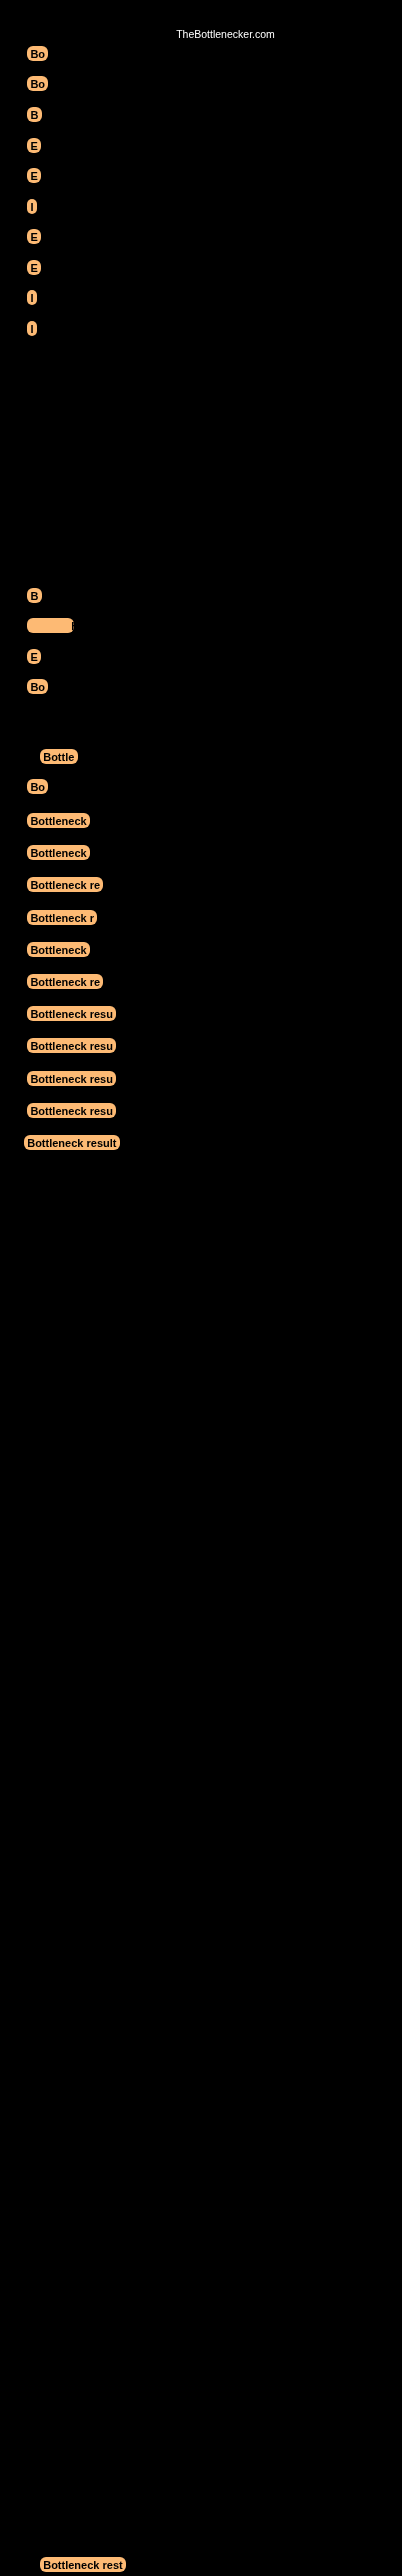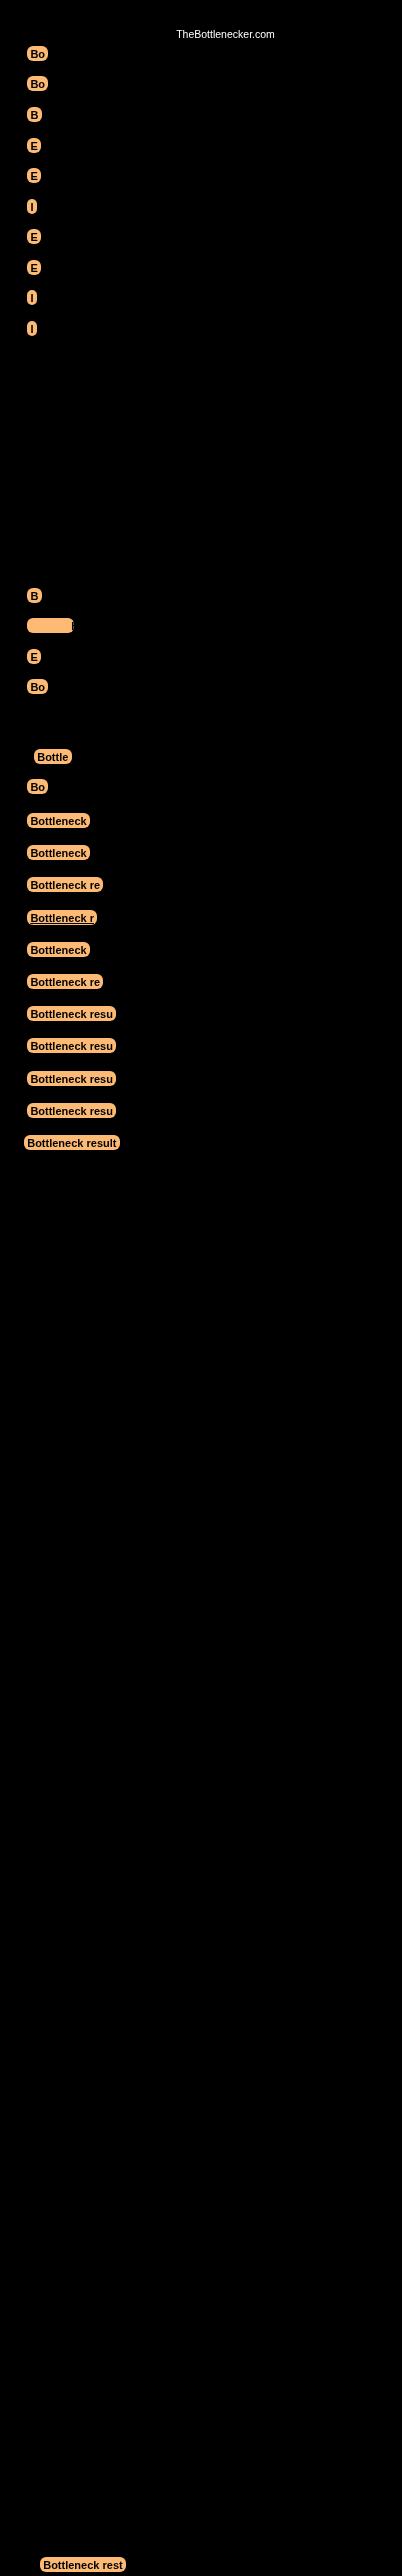--- a/index.html
+++ b/index.html
@@ -46,26 +46,26 @@
     <div class="label-badge" style="top: 144px; left: 3.2px; max-width: 24px;">E</div>
     <div class="label-badge" style="top: 175px; left: 3.2px; max-width: 21px;">I</div>
     <div class="label-badge" style="top: 205px; left: 3.2px; max-width: 24px;">E</div>
     <div class="label-badge" style="top: 236px; left: 3.2px; max-width: 24px;">E</div>
     <div class="label-badge" style="top: 266px; left: 3.2px; max-width: 21px;">I</div>
     <div class="label-badge" style="top: 297px; left: 3.2px; max-width: 21px;">I</div>
     <div class="label-badge" style="top: 564px; left: 3.2px; max-width: 26px;">B</div>
     <div class="label-badge" style="top: 594px; left: 3.2px; max-width: 43px; padding-left: 44px;">Bott</div>
     <div class="label-badge" style="top: 625px; left: 3.2px; max-width: 24px;">E</div>
     <div class="label-badge" style="top: 655px; left: 3.2px; max-width: 31px;">Bo</div>
-    <div class="label-badge" style="top: 725px; left: 10px; max-width: 50px;">Bottle</div>
+    <div class="label-badge" style="top: 725px; left: 16px; max-width: 50px;">Bottle</div>
     <div class="label-badge" style="top: 755px; left: 3.2px; max-width: 31px;">Bo</div>
     <div class="label-badge" style="top: 789px; left: 3.2px; max-width: 74px;">Bottleneck</div>
     <div class="label-badge" style="top: 821px; left: 3.2px; max-width: 74px;">Bottleneck</div>
     <div class="label-badge" style="top: 853px; left: 3.2px; max-width: 89px;">Bottleneck re</div>
-    <div class="label-badge" style="top: 886px; left: 3.2px; max-width: 85px; text-decoration: underline;">Bottleneck r</div>
+    <div class="label-badge" style="top: 886px; left: 3.2px; max-width: 85px;">Bottleneck r</div>
     <div class="label-badge" style="top: 918px; left: 3.2px; max-width: 74px;">Bottleneck</div>
     <div class="label-badge" style="top: 950px; left: 3.2px; max-width: 89px;">Bottleneck re</div>
     <div class="label-badge" style="top: 982px; left: 3.2px; max-width: 97px;">Bottleneck resu</div>
     <div class="label-badge" style="top: 1014px; left: 3.2px; max-width: 97px;">Bottleneck resu</div>
     <div class="label-badge" style="top: 1047px; left: 3.2px; max-width: 97px;">Bottleneck resu</div>
     <div class="label-badge" style="top: 1079px; left: 3.2px; max-width: 97px;">Bottleneck resu</div>
     <div class="label-badge" style="top: 1111px; left: 0; max-width: 103px;">Bottleneck result</div>
     <div class="label-badge" style="top: 2533px; left: 16px; max-width: 110px;">Bottleneck rest</div>
   </div>
 

